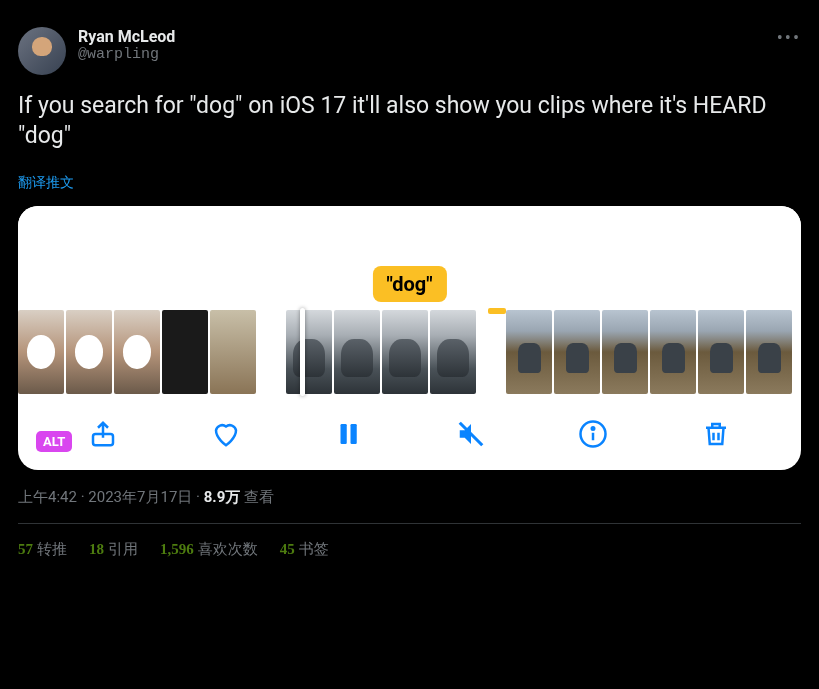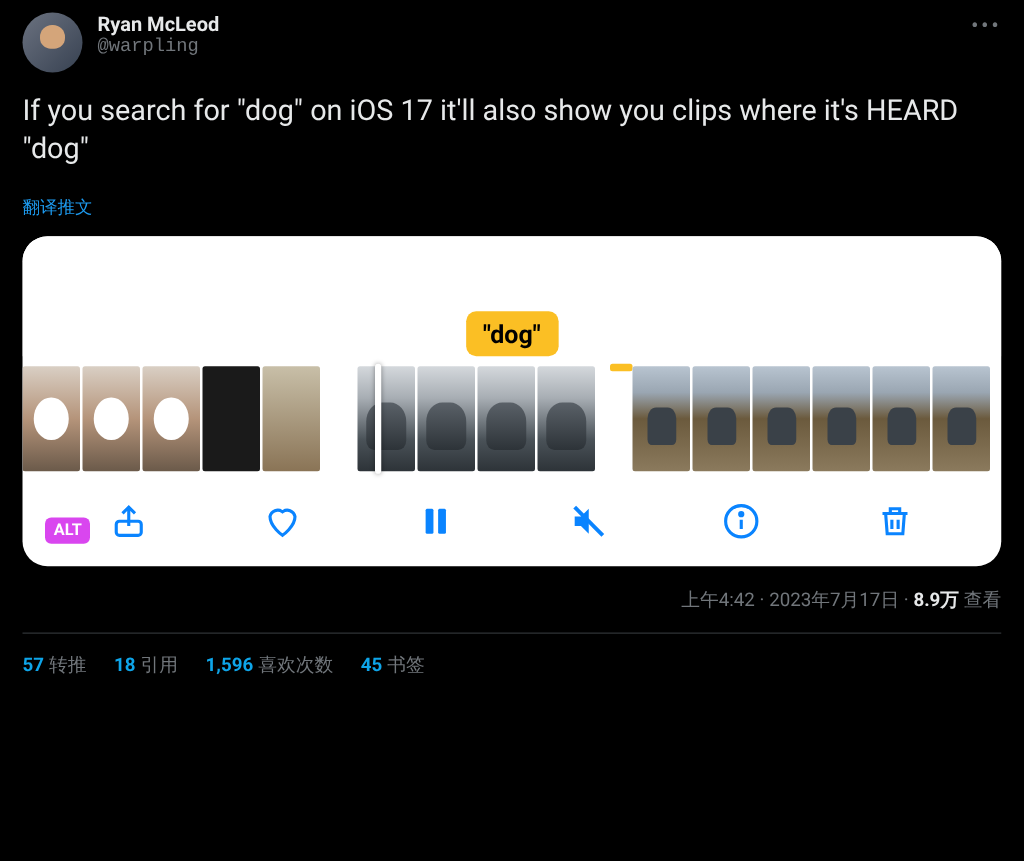--- a/index.html
+++ b/index.html
@@ -5,21 +5,21 @@
   * { box-sizing: border-box; margin: 0; padding: 0; }
   body {
     background: #000;
     color: #e7e9ea;
     font-family: -apple-system, BlinkMacSystemFont, "Segoe UI", Roboto, Helvetica, Arial, sans-serif;
     width: 819px;
     height: 689px;
     overflow: hidden;
   }
   .tweet {
-    padding: 10px 18px;
+    padding: 27px 18px;
   }
   .header {
     display: flex;
     align-items: flex-start;
     gap: 12px;
     position: relative;
   }
   .avatar {
     width: 48px; height: 48px;
     border-radius: 50%;
@@ -171,36 +171,35 @@
     font-weight: 700;
     font-size: 13px;
     padding: 3px 7px;
     border-radius: 5px;
     cursor: pointer;
   }
   .meta-row {
     margin-top: 18px;
     font-size: 15px;
     color: #71767b;
-    text-align: right;
   }
   .meta-row .bold { color: #e7e9ea; font-weight: 700; }
   .divider {
     height: 1px;
     background: #2f3336;
     margin-top: 16px;
   }
   .stats-row {
     display: flex;
     gap: 22px;
     margin-top: 16px;
     font-size: 15px;
     color: #71767b;
   }
-  .stats-row .num { color: #0ea5e9; font-weight: 700; margin-right: 4px; }
+  .stats-row .num { color: #4d7c0f; font-weight: 700; margin-right: 4px; font-family: Liberation Serif, serif; }
   .stat-item { cursor: pointer; }
 </style>
 </head>
 <body>
 
 <div class="tweet">
 
   <div class="header">
     <div class="avatar"></div>
     <div class="name-block">

